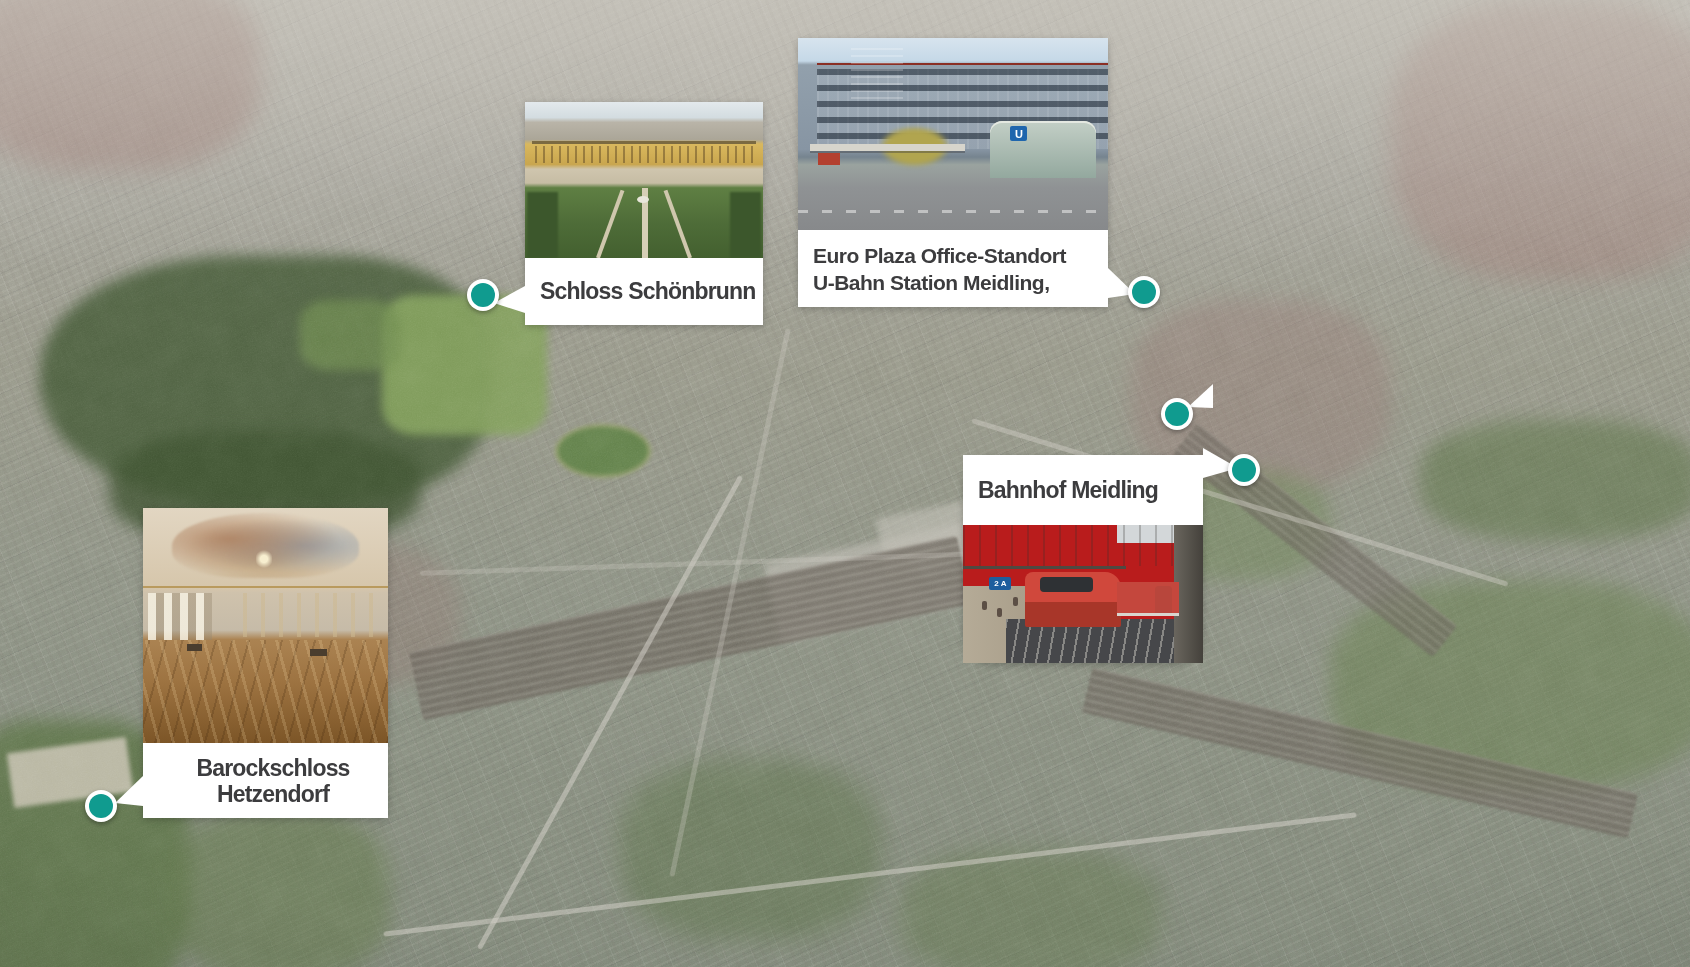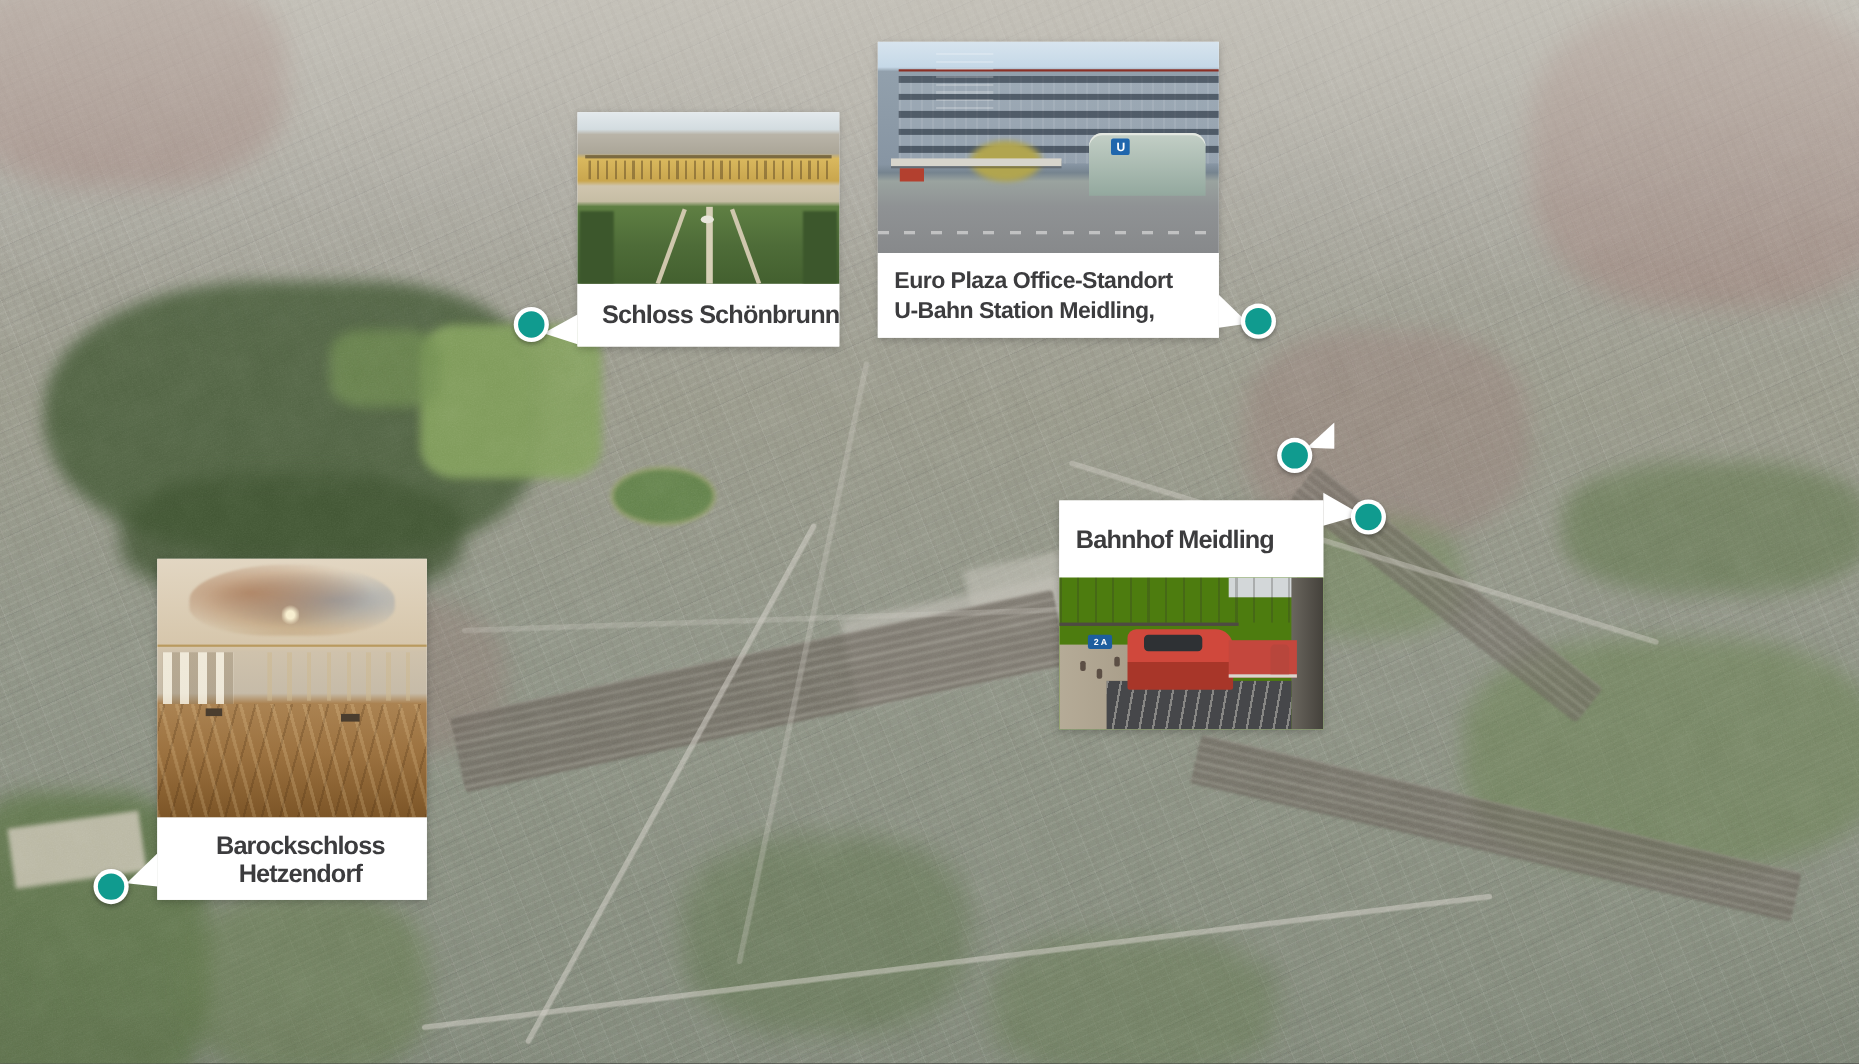--- a/index.html
+++ b/index.html
@@ -75,21 +75,21 @@
                      repeating-linear-gradient(90deg, rgba(54,60,68,.78) 0 6px, rgba(0,0,0,0) 6px 20px);}
   .pa-ground{position:absolute;left:7%;bottom:24%;width:70%;height:11%;background:#d8d2c4;}
   .pa-door1{position:absolute;left:28%;bottom:24.5%;width:9%;height:9%;background:#5a5650;}
   .pa-door2{position:absolute;left:52%;bottom:24.5%;width:9%;height:9%;background:#5a5650;}
   .pa-yellow{position:absolute;left:77%;top:30%;width:16%;height:46%;background:#e6d096;border-left:2px solid #cbb57a;
     background-image:repeating-linear-gradient(180deg, transparent 0 11px, rgba(70,70,78,.45) 11px 15px);}
   .pa-right-n{position:absolute;right:0;top:32%;width:6%;height:44%;background:#e4ddcb;}
   .pa-cyclist{position:absolute;left:9%;bottom:15%;width:9px;height:13px;border-radius:45%;background:#3a3c3e;}
   .pa-wm{position:absolute;left:4px;bottom:1px;font-size:8px;font-weight:700;color:#2aa5a0;opacity:.85;letter-spacing:1px;}
   
-  .ph-bahnhof{background:#4d7c0f;}
+  .ph-bahnhof{background:#b91c1c;}
   .bh-skycorner{position:absolute;top:0;right:10%;width:26%;height:13%;background:#d3d7d9;}
   .bh-canopy{position:absolute;top:0;left:0;right:12%;height:30%;
     background:linear-gradient(180deg,#6e6a60,#8b8678);
     background-image:repeating-linear-gradient(90deg, rgba(50,48,44,.25) 0 2px, transparent 2px 16px);}
   .bh-canopy-edge{position:absolute;top:30%;left:0;width:68%;height:3px;background:#4e4a42;}
   .bh-rightwall{position:absolute;right:0;top:0;width:12%;height:100%;background:linear-gradient(90deg,#6a665e,#44413b);}
   .bh-platform{position:absolute;left:0;bottom:0;width:30%;height:56%;background:linear-gradient(90deg,#b5ab97,#a89d89);}
   .bh-p1,.bh-p2,.bh-p3{position:absolute;width:5px;height:9px;border-radius:2px;background:#5c4f45;}
   .bh-tracks{position:absolute;left:18%;right:12%;bottom:0;height:32%;background:#46474a;
     background-image:repeating-linear-gradient(100deg, rgba(200,198,190,.5) 0 2px, transparent 2px 12px);}
@@ -175,21 +175,21 @@
     <div class="photo ph-schoenbrunn" style="height:156px;">
       <div class="shb-roof"></div>
       <div class="shb-windows"></div>
       <div class="shb-hedge-l"></div>
       <div class="shb-hedge-r"></div>
       <div class="shb-path-l"></div>
       <div class="shb-path-c"></div>
       <div class="shb-path-r"></div>
       <div class="shb-fountain"></div>
     </div>
-    <div class="label" style="height:57px;align-items:flex-end;">
+    <div class="label" style="height:67px;">
       <span>Schloss Schönbrunn</span>
     </div>
   </div>
 
   <div class="card" style="left:798px;top:38px;width:310px;">
     <div class="photo ph-ubahn" style="height:192px;">
       <div class="ub-roofline"></div>
       <div class="ub-windows"></div>
       <div class="ub-tower"></div>
       <div class="ub-trees"></div>
@@ -199,21 +199,21 @@
       <div class="ub-mcd"></div>
       <div class="ub-streetline"></div>
     </div>
     <div class="label label--sm" style="height:77px;">
       <span>Euro Plaza Office-Standort</span>
       <span>U-Bahn Station Meidling,</span>
     </div>
   </div>
 
 
-  <div class="card" style="left:963px;top:455px;width:240px;">
+  <div class="card" style="left:963px;top:455px;width:240px;border-radius:28px;">
     <div class="label" style="height:70px;">
       <span>Bahnhof Meidling</span>
     </div>
     <div class="photo ph-bahnhof" style="height:138px;">
       <div class="bh-skycorner"></div>
       <div class="bh-canopy"></div>
       <div class="bh-canopy-edge"></div>
       <div class="bh-rightwall"></div>
       <div class="bh-platform"></div>
       <div class="bh-p1" style="left:8%;top:55%;"></div>

